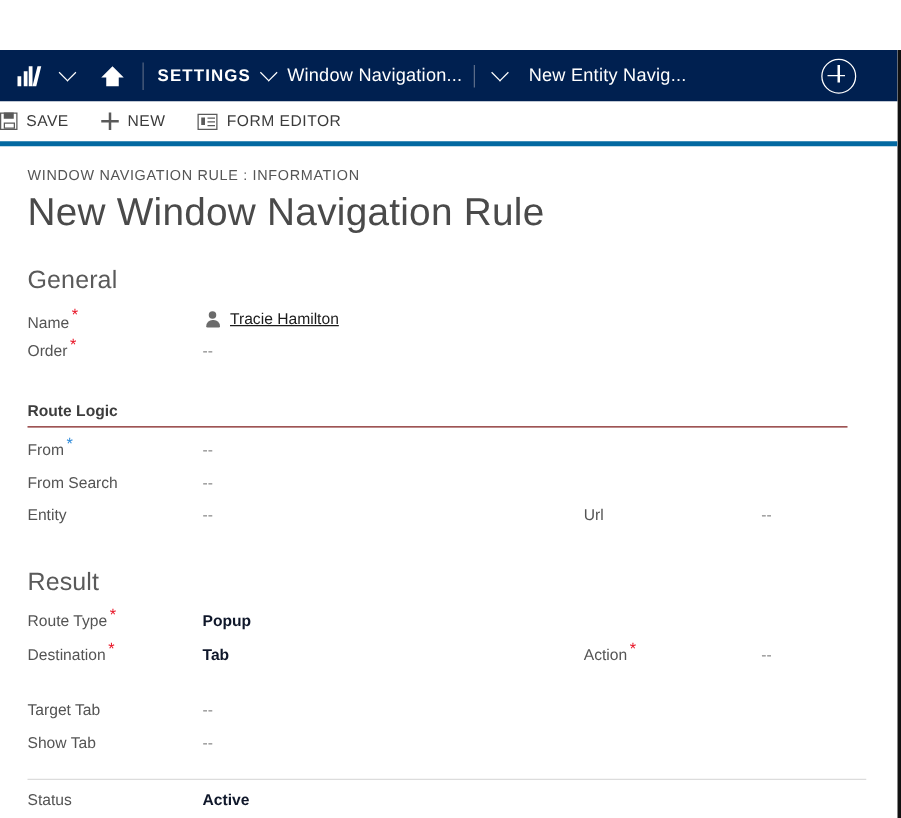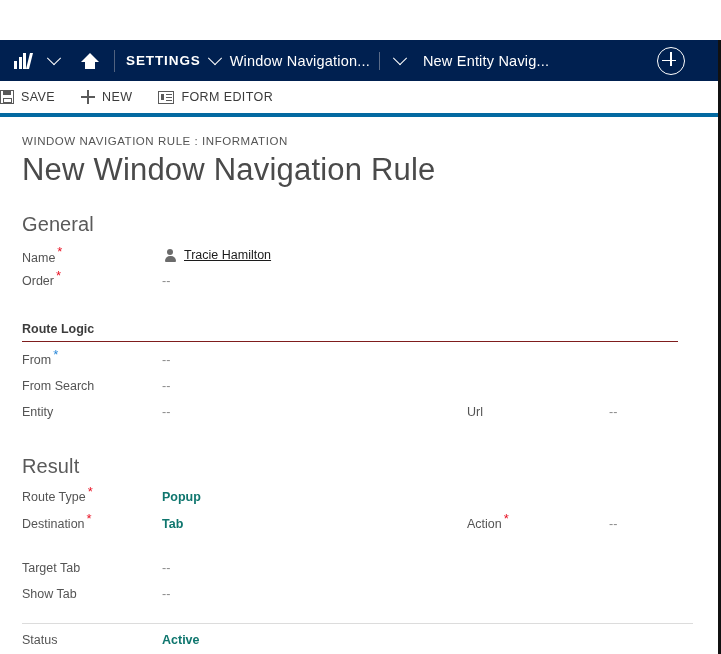--- a/index.html
+++ b/index.html
@@ -266,21 +266,21 @@
     font-size: 13px;
     margin-left: 2px;
     vertical-align: super;
     line-height: 0;
   }
   .val {
     font-size: 12.5px;
     color: #8a8a8a;
   }
   .val.strong {
-    color: #0f766e;
+    color: #0f172a;
     font-weight: bold;
   }
 
   .text-input {
     width: 298px;
     height: 22px;
     box-sizing: border-box;
     border: 1px solid #cfcfcf;
     background: #ffffff;
     font-family: "Liberation Sans", sans-serif;

